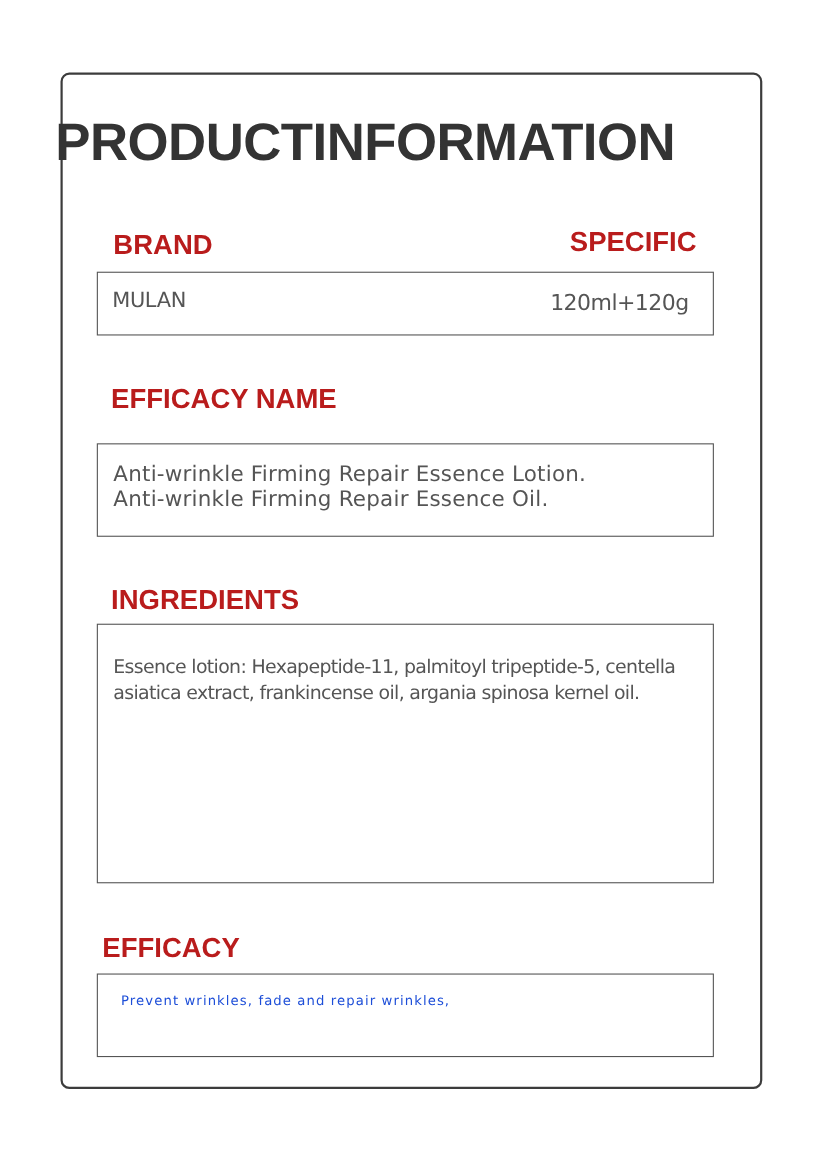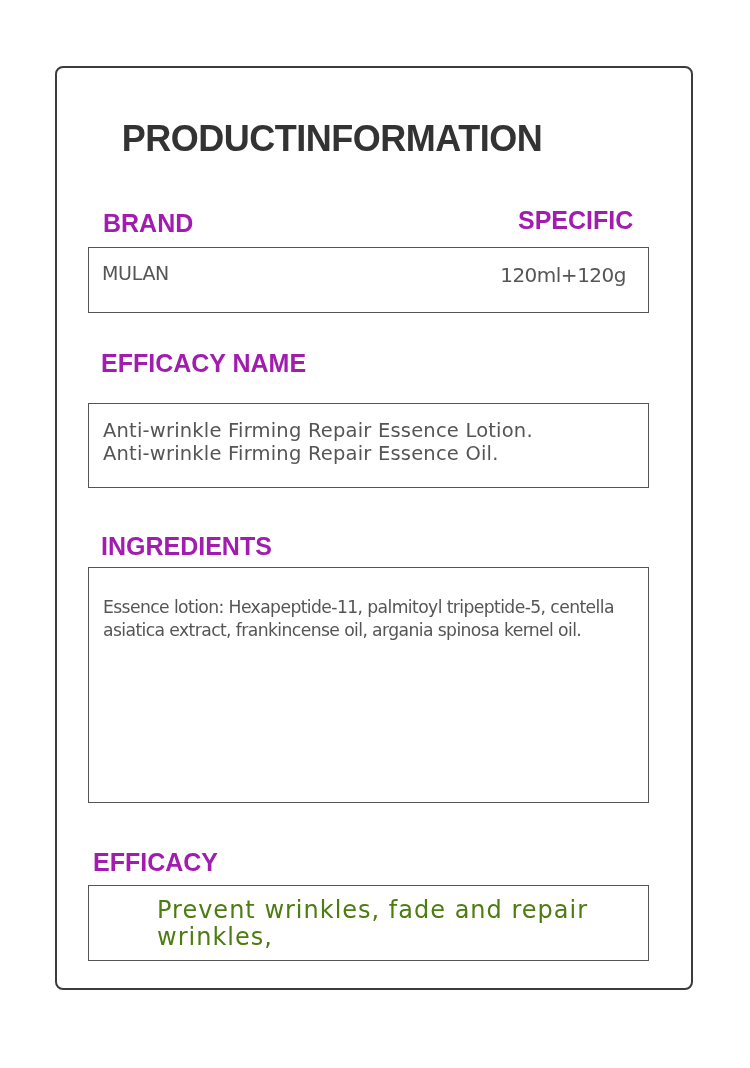--- a/index.html
+++ b/index.html
@@ -2,27 +2,27 @@
 <html><head>
   <meta charset="utf-8">
   <style>
     html, body { margin: 0; padding: 0; background: #ffffff; }
     body { width: 750px; height: 1068px; position: relative; overflow: hidden; }
     .card {
       position: absolute; left: 55px; top: 66px; width: 638px; height: 924px;
       border: 2px solid #3c3c3c; border-radius: 8px; box-sizing: border-box; background: #fff;
     }
     .title {
-      position: absolute; left: 0; width: 664px; top: 118px; text-align: center;
-      font-family: "Liberation Sans", sans-serif; font-weight: bold; font-size: 36px;
+      position: absolute; left: 0; width: 664px; top: 102px; text-align: center;
+      font-family: "Liberation Sans", sans-serif; font-weight: bold; font-size: 48px;
       color: #333333; letter-spacing: -0.5px;
     }
     .heading {
       position: absolute; font-family: "Liberation Sans", sans-serif; font-weight: bold;
-      font-size: 25px; color: #a21caf;
+      font-size: 25px; color: #b91c1c;
     }
     .box {
       position: absolute; left: 88px; width: 561px; border: 1.5px solid #555555;
       box-sizing: border-box; background: #fff;
     }
     .val {
       font-family: "DejaVu Sans", sans-serif; color: #555555; position: absolute;
     }
     .para {
       font-family: "DejaVu Sans", sans-serif; color: #555555; font-size: 17.2px;
@@ -32,21 +32,21 @@
 </head>
 <body>
 
 <div class="card"></div>
 
 <div class="title">PRODUCTINFORMATION</div>
 
 <div class="heading" style="left:103px; top:209px;">BRAND</div>
 <div class="heading" style="left:518px; top:206px;">SPECIFIC</div>
 
-<div class="box" style="top:247px; height:66px;">
+<div class="box" style="top:247px; height:58px;">
   <span class="val" style="left:13px; top:14px; font-size:19px; letter-spacing:-0.3px;">MULAN</span>
   <span class="val" style="right:22px; top:15px; font-size:20px; letter-spacing:-0.5px;text-align:center;">120ml+120g</span>
 </div>
 
 <div class="heading" style="left:101px; top:349px;">EFFICACY NAME</div>
 
 <div class="box" style="top:403px; height:85px;">
   <div style="position:absolute; left:14px; top:15px; font-family:'DejaVu Sans',sans-serif; color:#555; font-size:19.5px; line-height:23px; letter-spacing:0.2px;">
     <div>Anti-wrinkle Firming Repair Essence Lotion.</div>
     <div>Anti-wrinkle Firming Repair Essence Oil.</div>
@@ -57,16 +57,16 @@
 
 <div class="box" style="top:567px; height:236px;">
   <div style="position:absolute; left:14px; top:17px; width:540px;">
     <p class="para" style="margin-top:11px;">Essence lotion: Hexapeptide-11, palmitoyl tripeptide-5, centella asiatica extract, frankincense oil, argania spinosa kernel oil.</p>
   </div>
 </div>
 
 <div class="heading" style="left:93px; top:848px;">EFFICACY</div>
 
 <div class="box" style="top:885px; height:76px;">
-  <div style="position:absolute; left:21px; top:11px; font-family:'DejaVu Sans',sans-serif; color:#4d7c0f; font-size:24px; line-height:27px; letter-spacing:1px;margin-left:47px;">
+  <div style="position:absolute; left:21px; top:11px; font-family:'DejaVu Sans',sans-serif; color:#1d4ed8; font-size:12px; line-height:27px; letter-spacing:1px;">
     <div>Prevent wrinkles, fade and repair wrinkles,</div>
   </div>
 </div>
 
 </body></html>

